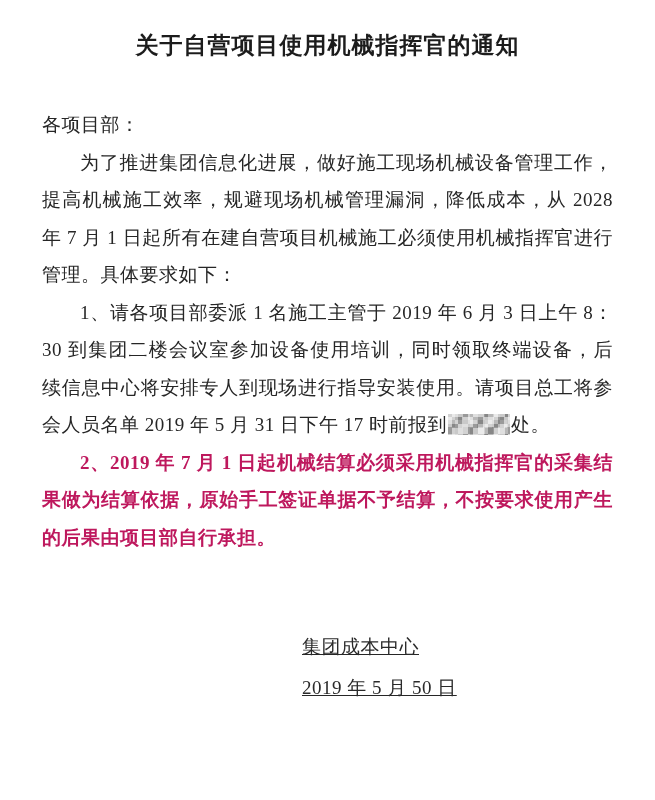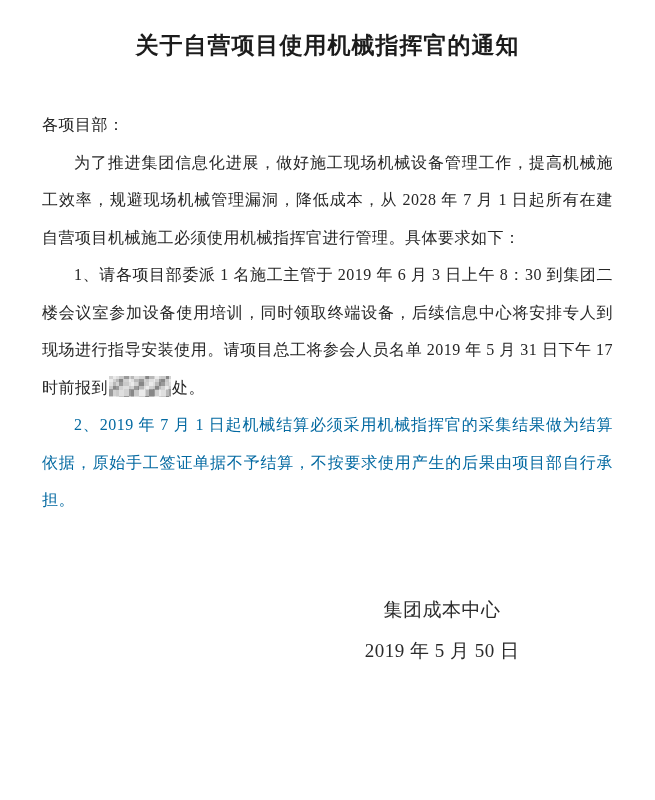--- a/index.html
+++ b/index.html
@@ -25,50 +25,51 @@
     font-family: "Liberation Sans", "DejaVu Sans", sans-serif;
     font-size: 23px;
     font-weight: 700;
     line-height: 34px;
     text-align: center;
     letter-spacing: 1px;
     color: #1c1c1c;
   }
   .doc-body p {
     margin: 0;
-    font-size: 16px;
+    font-size: 19px;
     line-height: 37.5px;
     text-align: justify;
     text-align-last: left;
     letter-spacing: 0.5px;
   }
   .doc-body p.indent {
     text-indent: 2em;
   }
   .doc-body p.bold {
-    font-weight: 400;
-    color: #0369a1;
+    font-weight: 700;
+    color: #be185d;
   }
   .redacted {
     display: inline-block;
     width: 62px;
     height: 21px;
     vertical-align: -4px;
     margin: 0 1px;
     background-image:
       repeating-conic-gradient(rgba(255,255,255,0.55) 0% 25%, rgba(0,0,0,0) 0% 50%),
       repeating-conic-gradient(rgba(0,0,0,0.12) 0% 25%, rgba(0,0,0,0) 0% 50%),
       repeating-conic-gradient(#9a9a9a 0% 25%, #d2d2d2 0% 50%);
     background-size: 21px 21px, 15px 15px, 20px 20px;
     background-position: 4px 3px, 7px 6px, 0 0;
   }
   .signature {
     margin: 70px 31px 0 auto;
     width: 280px;
-    text-align: center;
+    text-align: left;
+    text-decoration: underline;
   }
   .signature .sig-line {
     font-size: 19px;
     line-height: 41px;
     letter-spacing: 0.5px;
     color: #2a2a2a;
   }
 </style>
 </head>
 <body>

